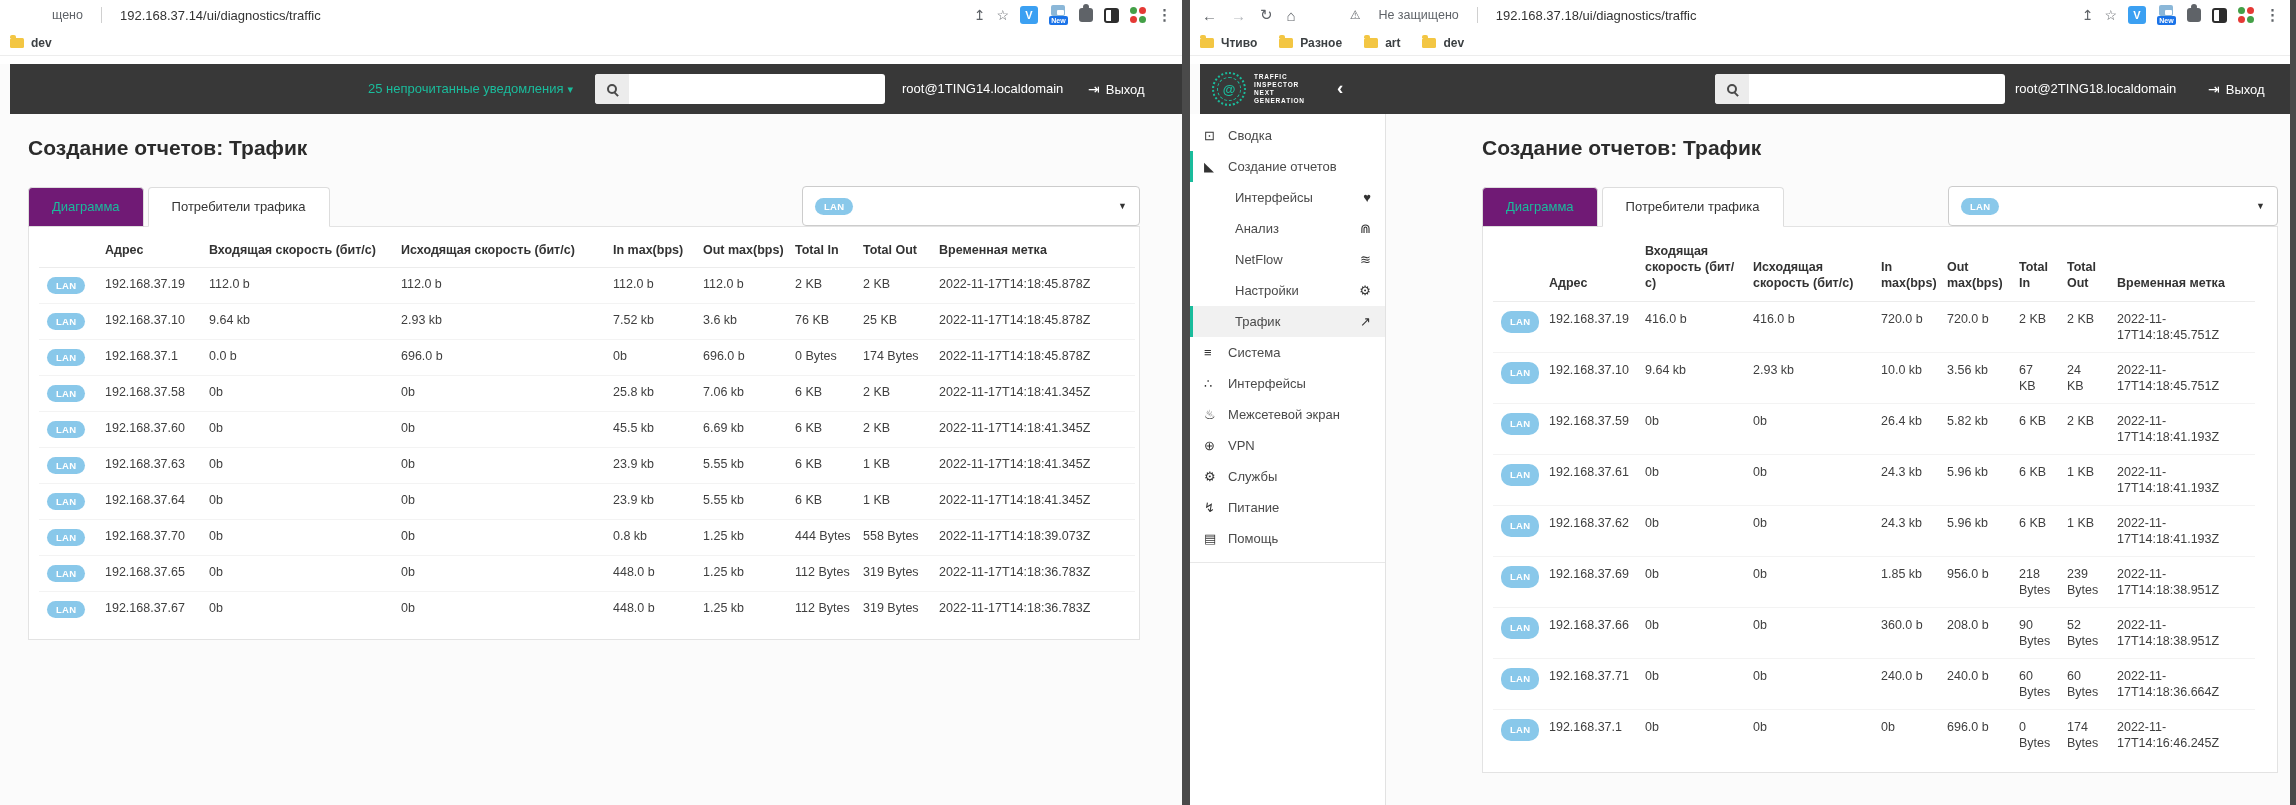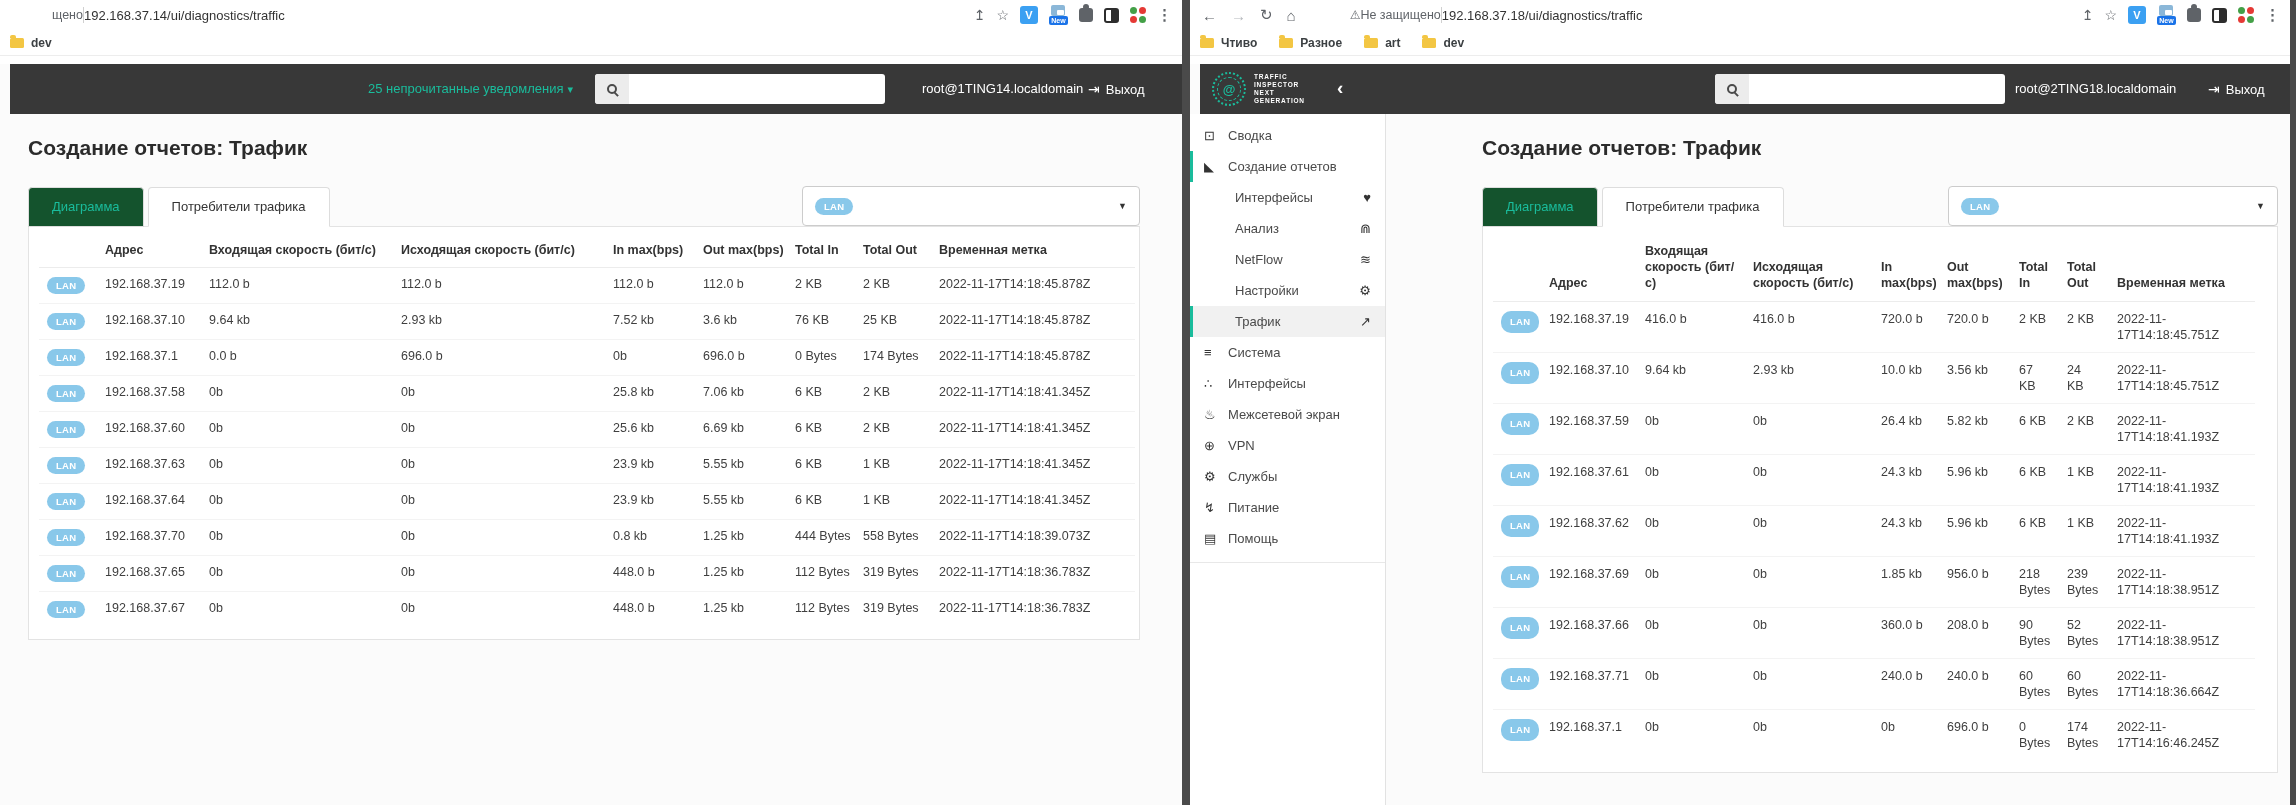--- a/index.html
+++ b/index.html
@@ -6,21 +6,21 @@
   body { font-family:"Liberation Sans", sans-serif; }
   .root { position:relative; width:2296px; height:805px; background:#4a4a4a; overflow:hidden; }
   .win { position:absolute; top:0; height:805px; background:#fff; overflow:hidden; }
   .win-left { left:0; width:1182px; }
   .win-right { left:1190px; width:1100px; }
 
   
   .chrome-bar { height:30px; display:flex; align-items:center; background:#fff; padding:0 10px 0 12px; }
   .nav-icons { display:flex; align-items:center; gap:14px; color:#5f6368; font-size:15px; margin-right:14px; }
   .nav-icons span { cursor:default; }
-  .url-area { display:flex; align-items:center; gap:0; font-size:13px; color:#333;padding-left:40px; }
+  .url-area { display:flex; align-items:center; gap:18px; font-size:13px; color:#333;padding-left:40px; }
   .sec-frag, .sec-text { color:#5f6368; font-size:12.5px; }
   .warn { color:#5f6368; font-size:12px; }
   .url-divider { width:1px; height:16px; background:#d0d0d0; }
   .chrome-icons { margin-left:auto; display:flex; align-items:center; gap:11px; }
   .icon-g { color:#5f6368; font-size:14px; }
   .v-badge { width:18px; height:18px; background:#3ba0f2; color:#fff; border-radius:3px; font-size:11px; font-weight:bold; display:flex; align-items:center; justify-content:center; }
   .new-badge { position:relative; width:19px; height:20px; }
   .new-badge .nb-top { position:absolute; top:0; left:2px; width:14px; height:11px; background:#8bb7d8; border-radius:2px; }
   .new-badge .nb-top::after { content:""; position:absolute; right:1px; bottom:1px; width:7px; height:5px; background:#fff; border-radius:1px; }
   .new-badge .nb-label { position:absolute; bottom:0; left:0; right:0; background:#1a73e8; color:#fff; font-size:7px; font-weight:bold; text-align:center; line-height:9px; border-radius:2px; }
@@ -46,21 +46,21 @@
   .searchbox { position:absolute; top:10px; height:30px; display:flex; border-radius:3px; overflow:hidden; }
   .search-btn { width:34px; background:#ececec; display:flex; align-items:center; justify-content:center; border:1px solid #ececec; }
   .magnifier { width:10px; height:10px; border:2px solid #4a4a4a; border-radius:50%; position:relative; }
   .magnifier::after { content:""; position:absolute; width:2px; height:6px; background:#4a4a4a; right:-2px; bottom:-5px; transform:rotate(-45deg); }
   .search-input { width:256px; border:none; outline:none; background:#fff; padding:0 8px; font-size:13px; }
   .hdr-user { position:absolute; top:17px; font-size:13px; color:#fff; }
   .hdr-logout { position:absolute; top:17px; font-size:13px; color:#fff; cursor:pointer; display:flex; gap:6px; align-items:center; }
   .hdr-logout .icon-g { color:#fff; }
 
   .win-left .searchbox { left:585px; }
-  .win-left .hdr-user { left:892px;margin-left:20px; }
+  .win-left .hdr-user { left:892px; }
   .win-left .hdr-logout { left:1078px; }
   .win-right .searchbox { left:515px; }
   .win-right .hdr-user { left:815px; }
   .win-right .hdr-logout { left:1008px; }
 
   
   .logo-block { position:absolute; left:0; top:0; width:196px; height:50px; background:#383838; display:flex; align-items:center; padding-left:12px; }
   .logo-mark { width:34px; height:34px; border:2px dotted #1abc9c; border-radius:50%; display:flex; align-items:center; justify-content:center; position:relative; }
   .logo-mark::before { content:""; position:absolute; inset:3px; border:1px dashed #1abc9c; border-radius:50%; }
   .logo-at { color:#1abc9c; font-weight:bold; font-size:13px; }
@@ -76,21 +76,21 @@
   .side-item.parent-active { border-left-color:#1abc9c; }
   .side-item.selected { background:#f1f1f1; border-left-color:#1abc9c; }
   .side-divider { border-top:1px solid #e8e8e8; margin-top:8px; }
 
   
   .content { position:absolute; top:50px; bottom:0; background:#fbfbfb; overflow:hidden; }
   .win-left .content { left:0; right:0; padding:0 42px 0 28px; }
   .win-right .content { left:196px; right:0; padding:0 12px 0 96px; }
   .page-title { margin-top:22px; font-size:21px; font-weight:bold; color:#2b2b2b; }
   .tabrow { margin-top:26px; height:41px; position:relative; display:flex; align-items:flex-end; }
-  .tab { height:40px; line-height:38px; padding:0 23px; font-size:13px; border:1px solid #ddd; border-radius:4px 4px 0 0; background:#14532d; color:#1abc9c; margin-right:4px; position:relative; z-index:3; cursor:pointer; }
+  .tab { height:40px; line-height:38px; padding:0 23px; font-size:13px; border:1px solid #ddd; border-radius:4px 4px 0 0; background:#701a75; color:#1abc9c; margin-right:4px; position:relative; z-index:3; cursor:pointer; }
   .tab.active { background:#fff; color:#333; border-bottom-color:#fff; }
   .iface-select { position:absolute; right:0; top:0; height:40px; border:1px solid #ccc; border-radius:4px; background:#fff; display:flex; align-items:center; padding:0 12px; cursor:pointer; }
   .win-left .iface-select { width:338px; }
   .win-right .iface-select { width:330px; }
   .iface-select .sel-caret { margin-left:auto; font-size:9px; color:#333; }
   .lan-pill { display:inline-block; background:#89c8ea; color:#fff; font-size:9.5px; font-weight:bold; padding:3px 9px; border-radius:10px; letter-spacing:0.3px; }
 
   .panel { background:#fff; border:1px solid #e3e3e3; margin-top:-1px; position:relative; z-index:2; padding:4px 10px 12px 10px; }
   table { border-collapse:collapse; table-layout:fixed; }
   .win-left table { width:1096px; }
@@ -240,21 +240,21 @@
                   <td>6 KB</td>
                   <td>2 KB</td>
                   <td>2022-11-17T14:18:41.345Z</td>
                 </tr>
 
                 <tr>
                   <td class="td-badge"><span class="lan-pill">LAN</span></td>
                   <td>192.168.37.60</td>
                   <td>0b</td>
                   <td>0b</td>
-                  <td>25.6 kb</td>
+                  <td>45.5 kb</td>
                   <td>6.69 kb</td>
                   <td>6 KB</td>
                   <td>2 KB</td>
                   <td>2022-11-17T14:18:41.345Z</td>
                 </tr>
 
                 <tr>
                   <td class="td-badge"><span class="lan-pill">LAN</span></td>
                   <td>192.168.37.63</td>
                   <td>0b</td>

